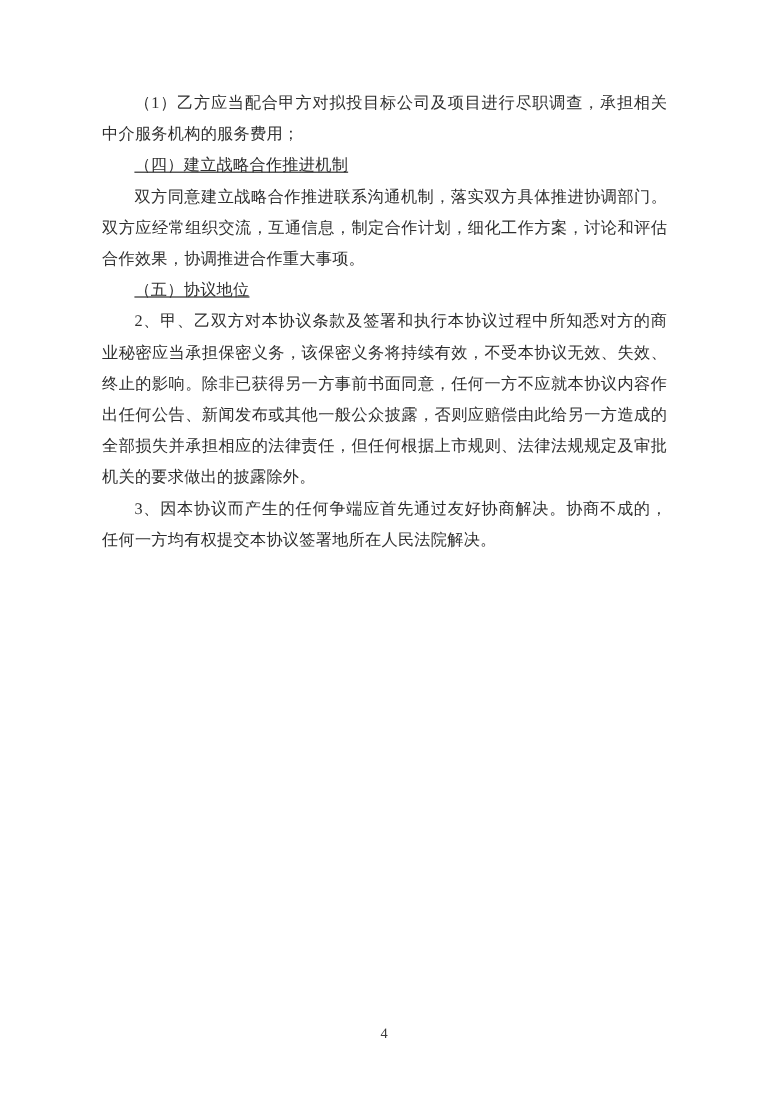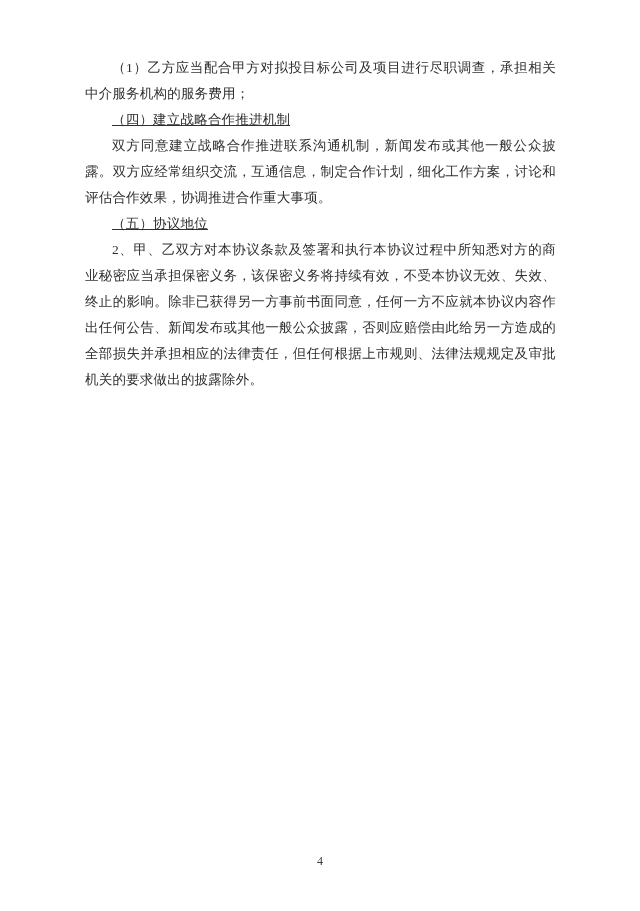--- a/index.html
+++ b/index.html
@@ -16,21 +16,21 @@
     position: relative;
     width: 640px;
     height: 911px;
     background: #ffffff;
     font-family: "Liberation Serif", "DejaVu Serif", serif;
     color: #2f2f2f;
   }
   .doc-body {
     position: absolute;
     left: 85px;
-    top: 55px;
+    top: 73px;
     width: 471px;
     font-size: 13.5px;
     line-height: 26px;
     text-align: justify;
     letter-spacing: 0.2px;
   }
   .block {
     margin: 0;
     padding: 0;
     text-indent: 2em;
@@ -50,18 +50,19 @@
     color: #3a3a3a;
   }
 </style>
 </head>
 <body>
 
 <div class="doc-page">
   <div class="doc-body" id="doc-body">
       <p class="block block-item">（1）乙方应当配合甲方对拟投目标公司及项目进行尽职调查，承担相关中介服务机构的服务费用；</p>
       <p class="block block-heading">（四）建立战略合作推进机制</p>
-      <p class="block block-paragraph">双方同意建立战略合作推进联系沟通机制，新闻发布或其他一般公众披露。双方应经常组织交流，互通信息，制定合作计划，细化工作方案，讨论和评估合作效果，协调推进合作重大事项。</p>
+      <p class="block block-paragraph">双方同意建立战略合作推进联系沟通机制，落实双方具体推进协调部门。双方应经常组织交流，互通信息，制定合作计划，细化工作方案，讨论和评估合作效果，协调推进合作重大事项。</p>
       <p class="block block-heading">（五）协议地位</p>
       <p class="block block-paragraph">2、甲、乙双方对本协议条款及签署和执行本协议过程中所知悉对方的商业秘密应当承担保密义务，该保密义务将持续有效，不受本协议无效、失效、终止的影响。除非已获得另一方事前书面同意，任何一方不应就本协议内容作出任何公告、新闻发布或其他一般公众披露，否则应赔偿由此给另一方造成的全部损失并承担相应的法律责任，但任何根据上市规则、法律法规规定及审批机关的要求做出的披露除外。</p>
+      <p class="block block-paragraph">3、因本协议而产生的任何争端应首先通过友好协商解决。协商不成的，任何一方均有权提交本协议签署地所在人民法院解决。</p>
     </div>
   <div class="page-number">4</div>
 </div>
 
 </body></html>

